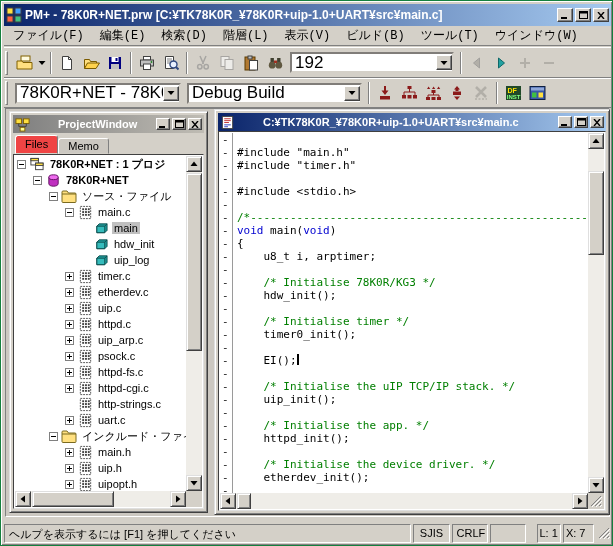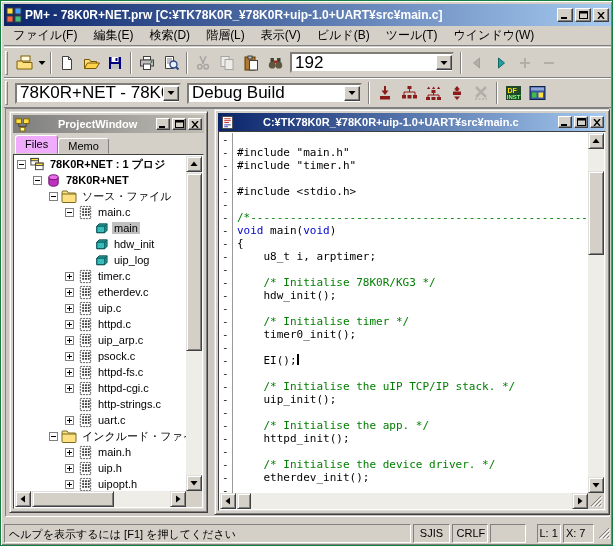--- a/index.html
+++ b/index.html
@@ -9,21 +9,21 @@
 
 .titlebar{position:absolute;left:3px;top:3px;width:607px;height:22px;background:linear-gradient(90deg,#0a246a,#a6caf0);display:flex;align-items:center;gap:3px;padding:0 2px;}
 .titlebar .t{color:#fff;font-weight:bold;font-size:12px;flex:1;white-space:nowrap;overflow:hidden;}
 .cap-btns{display:flex;gap:2px;}
 .cap-btn{width:16px;height:14px;background:#d4d0c8;border:1px solid;border-color:#fff #404040 #404040 #fff;box-shadow:inset -1px -1px 0 #808080;display:flex;align-items:center;justify-content:center;}
 .cap-btn.small{width:14px;height:12px;}
 .ico{display:inline-flex;align-items:center;justify-content:center;}
 .ico svg{display:block;}
 
 .menubar{position:absolute;left:3px;top:25px;width:607px;height:20px;display:flex;align-items:center;font-size:12px;padding-left:1px;border-bottom:1px solid #808080;}
-.menu-item{padding:2px 8px;white-space:nowrap;}
+.menu-item{padding:2px 8px;white-space:nowrap;font-family:Liberation Mono, monospace;}
 
 .tb{position:absolute;left:3px;width:607px;display:flex;align-items:center;border-top:1px solid #fff;}
 .tb1{top:46px;height:30px;box-shadow:0 1px 0 #808080;}
 .tb2{top:77px;height:29px;box-shadow:0 1px 0 #808080;}
 .tb-btn{width:24px;height:24px;display:flex;align-items:center;justify-content:center;background:transparent;border:none;padding:0;}
 .tb-btn.disabled{opacity:.6;}
 .tb-sep{width:2px;height:22px;border-left:1px solid #808080;border-right:1px solid #fff;margin:0 3px;}
 .tb-grip{width:3px;height:24px;border:1px solid;border-color:#fff #808080 #808080 #fff;margin:0 4px 0 1px;}
 .tb-drop{width:11px;height:22px;display:flex;align-items:center;justify-content:center;}
 .combo{height:21px;background:#ffffff;border:2px inset #d4d0c8;display:flex;align-items:center;font-size:17px;margin:0 3px;}
@@ -33,21 +33,21 @@
 .mdi{position:absolute;left:4px;top:107px;width:605px;height:409px;background:#ccc8c1;border:1px solid;border-color:#808080 #fff #fff #808080;}
 .child{position:absolute;background:#d4d0c8;border:1px solid;border-color:#dfdfdf #404040 #404040 #dfdfdf;box-shadow:inset 1px 1px 0 #fff,inset -1px -1px 0 #808080;}
 .pw{left:3px;top:2px;width:199px;height:402px;}
 .ed{left:208px;top:0;width:396px;height:406px;}
 .titlebar2{position:absolute;left:3px;top:3px;right:3px;height:18px;display:flex;align-items:center;gap:3px;padding:0 2px;}
 .tb-active{background:linear-gradient(90deg,#0a246a,#a6caf0);}
 .tb-inactive{background:linear-gradient(90deg,#7f7f7f,#bfbcb4);}
 .titlebar2 .t{color:#fff;font-weight:bold;font-size:11px;flex:1;white-space:nowrap;overflow:hidden;margin-left:25px;}
 
 .pw-tabs{position:absolute;left:3px;top:22px;right:3px;height:20px;display:flex;align-items:flex-end;padding-left:2px;}
-.tab{font-size:11px;background:#f0abfc;border:1px solid;border-color:#fff #808080 #d4d0c8 #fff;border-radius:3px 3px 0 0;padding:2px 9px 3px 9px;}
+.tab{font-size:11px;background:#ef4444;border:1px solid;border-color:#fff #808080 #d4d0c8 #fff;border-radius:3px 3px 0 0;padding:2px 9px 3px 9px;}
 .tab.active{height:19px;z-index:2;}
 .tab.inactive{height:16px;padding-top:1px;background:#ccc8c1;}
 .tree-area{position:absolute;left:3px;top:42px;right:3px;bottom:3px;background:#fff;border:1px solid;border-color:#404040 #dfdfdf #dfdfdf #404040;}
 .tree-view{position:absolute;top:1px;left:1px;right:17px;bottom:17px;overflow:hidden;font-size:11px;}
 .tree-row{height:16px;display:flex;align-items:center;white-space:nowrap;}
 .exp{flex:0 0 9px;margin-right:3px;display:inline-flex;}
 .t-ico{flex:0 0 16px;margin-right:3px;display:inline-flex;justify-content:center;}
 .tree-label{padding:0 2px;}
 .tree-row.selected .tree-label{background:#c0c0c0;}
 .tree-row.bold{font-weight:bold;}

